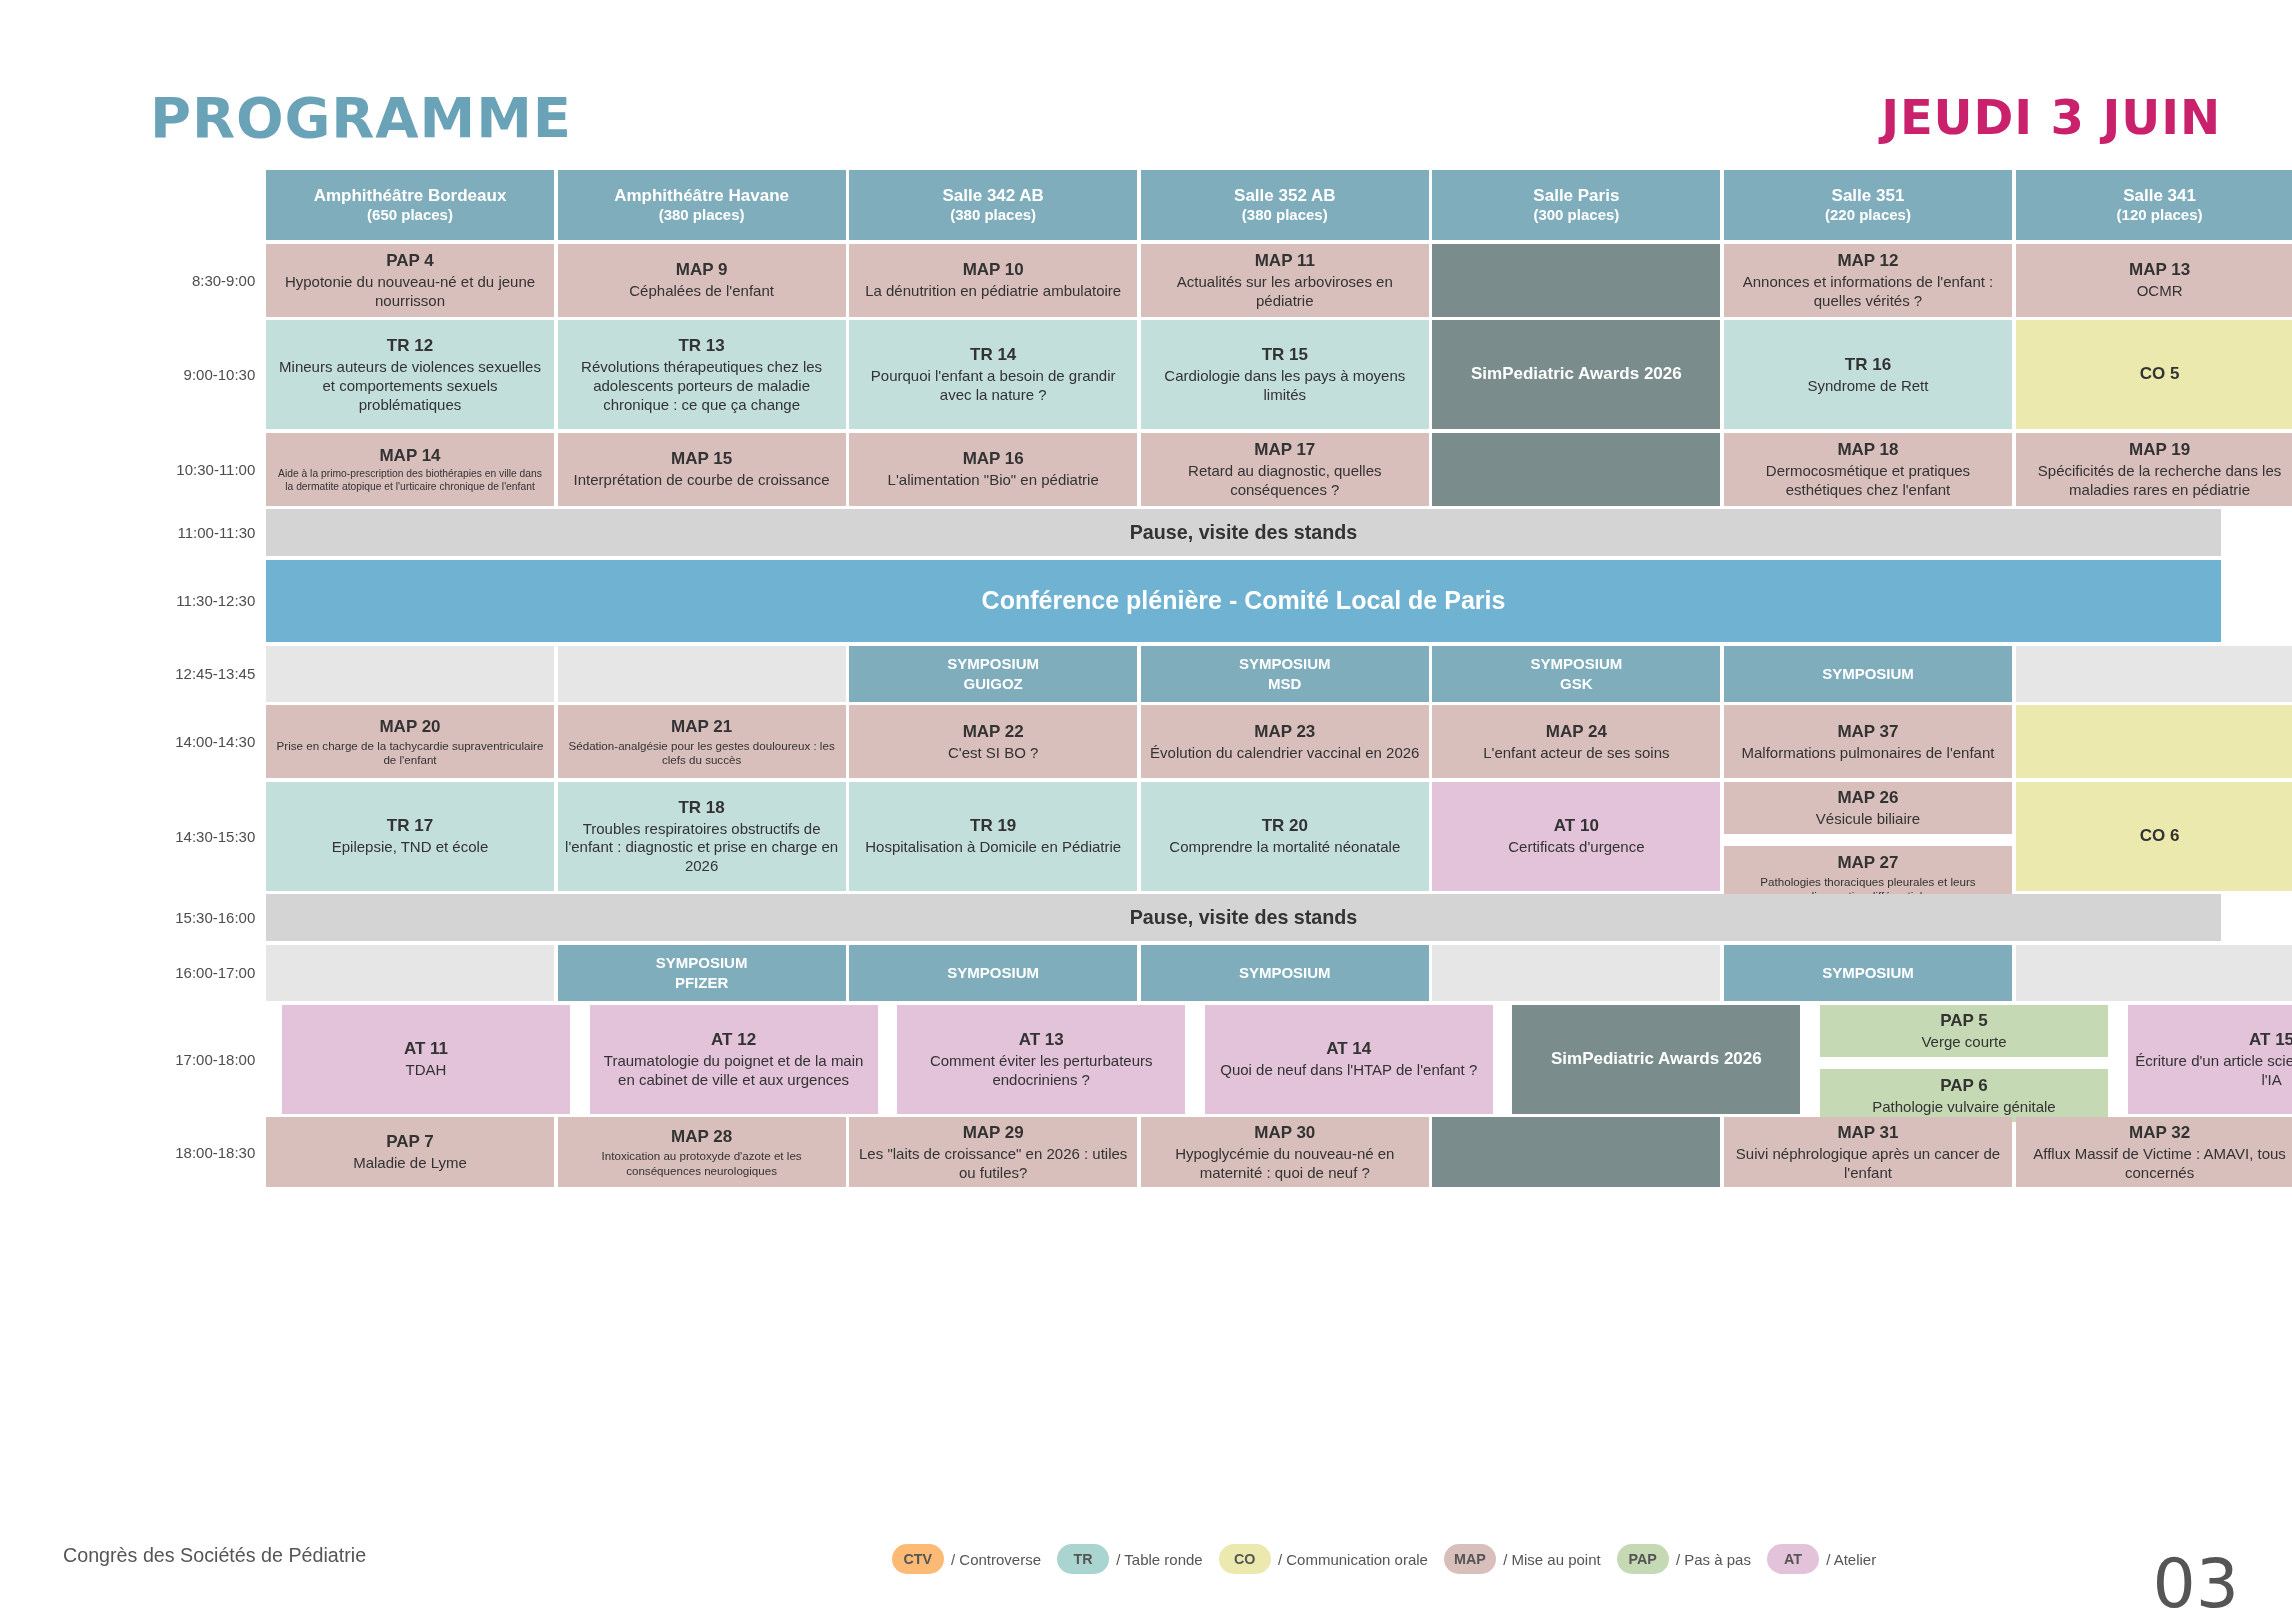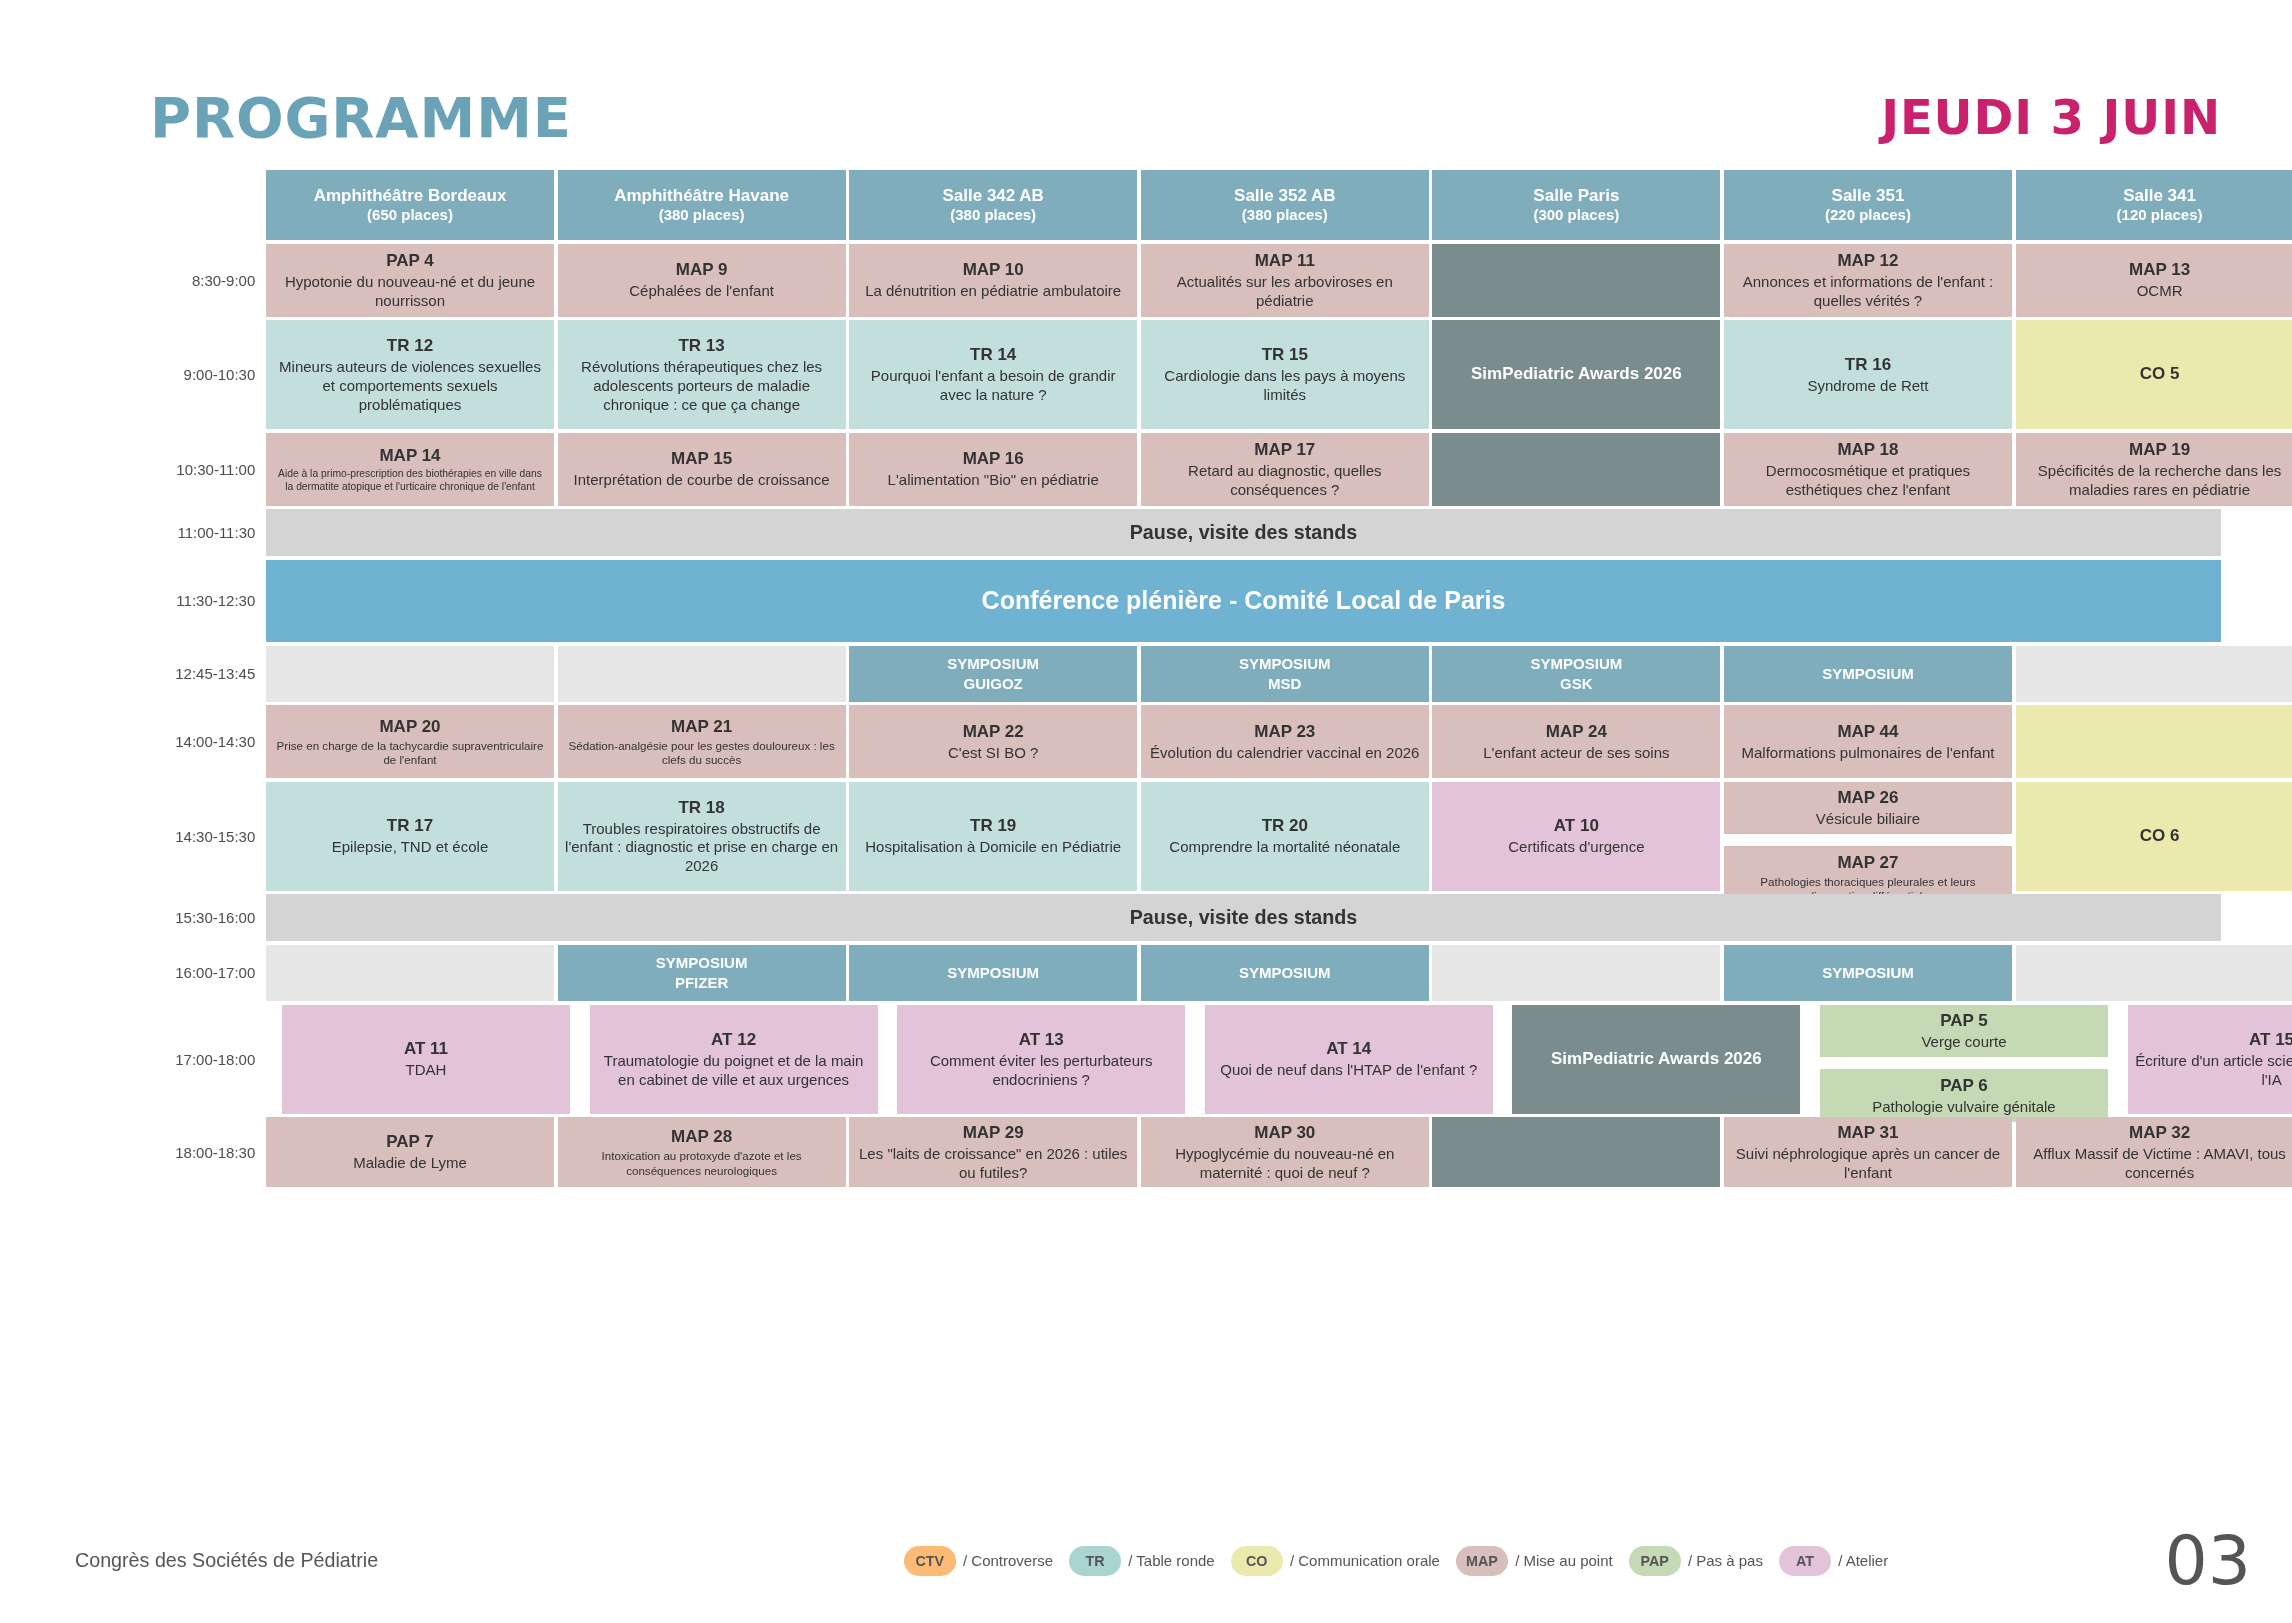--- a/index.html
+++ b/index.html
@@ -94,22 +94,22 @@
     flex:1;display:flex;align-items:center;justify-content:center;
     font-weight:bold;
   }
   .pause{font-size:19.7px;color:#333;background:#d4d4d4;}
   .plen{font-size:25px;color:#ffffff;background:#6fb2d2;}
 
   .sympo-label{font-weight:bold;font-size:15px;line-height:1.3;}
 
   
   .footer{
-    position:absolute;left:63px;bottom:32px;width:2176px;height:63px;
-    display:flex;align-items:center;margin-left:12px;
+    position:absolute;left:63px;bottom:17px;width:2176px;height:63px;
+    display:flex;align-items:flex-start;
   }
   .congres{font-size:19.7px;color:#555;width:573px;}
   .legend{flex:1;display:flex;align-items:center;justify-content:center;gap:16px;}
   .leg{display:flex;align-items:center;gap:7.2px;font-size:15px;color:#555;}
   .chip{
     width:52px;height:30px;border-radius:15px;display:flex;align-items:center;justify-content:center;
     font-size:14.3px;font-weight:bold;color:#555;
   }
   .chip.ctv{background:#fdba74;}
   .chip.tr{background:#a9d4cf;}
@@ -314,21 +314,21 @@
         </div>
         <div class="cell bg-map h-1400 c4">
           <div class="code">MAP 23</div>
           <div class="desc">Évolution du calendrier vaccinal en 2026</div>
         </div>
         <div class="cell bg-map h-1400 c5">
           <div class="code">MAP 24</div>
           <div class="desc">L'enfant acteur de ses soins</div>
         </div>
         <div class="cell bg-map h-1400 c6">
-          <div class="code">MAP 44</div>
+          <div class="code">MAP 37</div>
           <div class="desc">Malformations pulmonaires de l'enfant</div>
         </div>
         <div class="cell bg-co h-1400 c7"></div>
       </div>
     </div>
 
     <div class="row">
       <div class="timecol">14:30-15:30</div>
       <div class="cells">
         <div class="cell bg-tr h-1430 c1">

